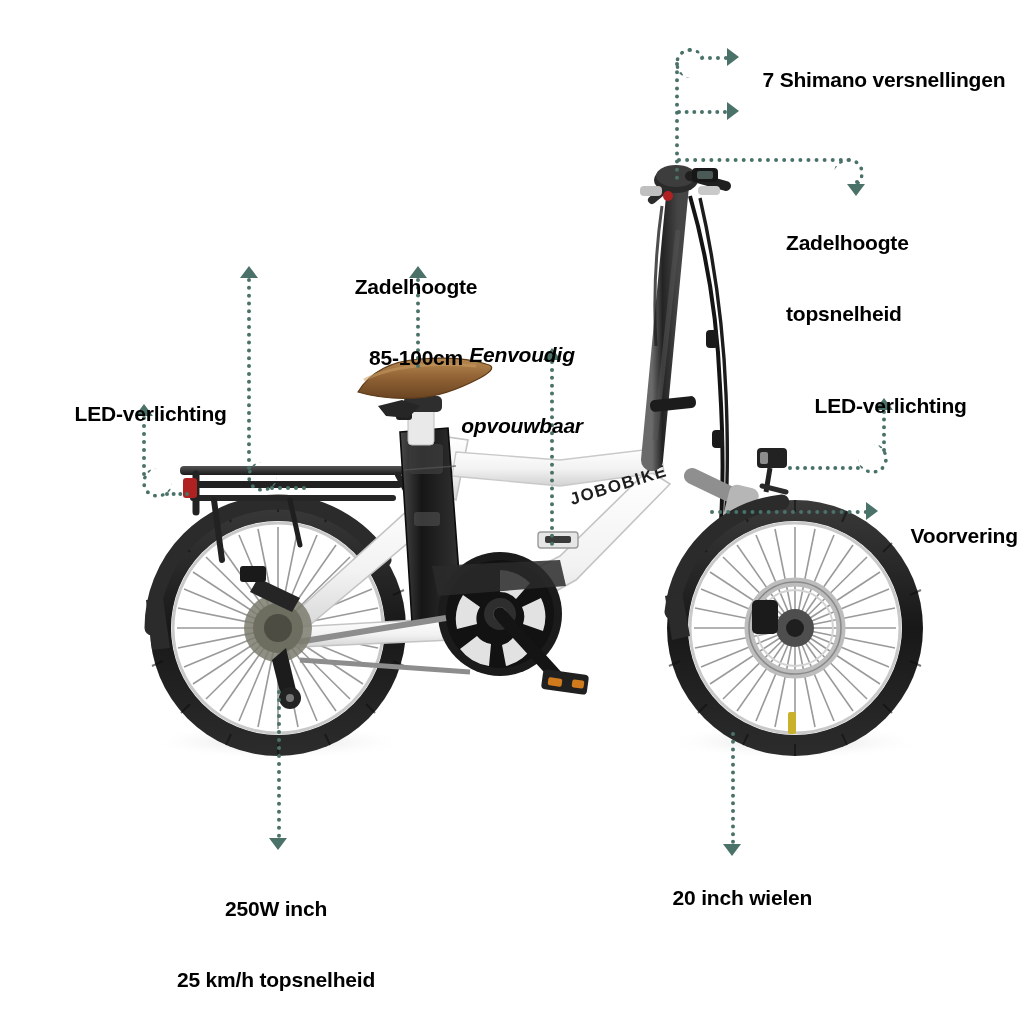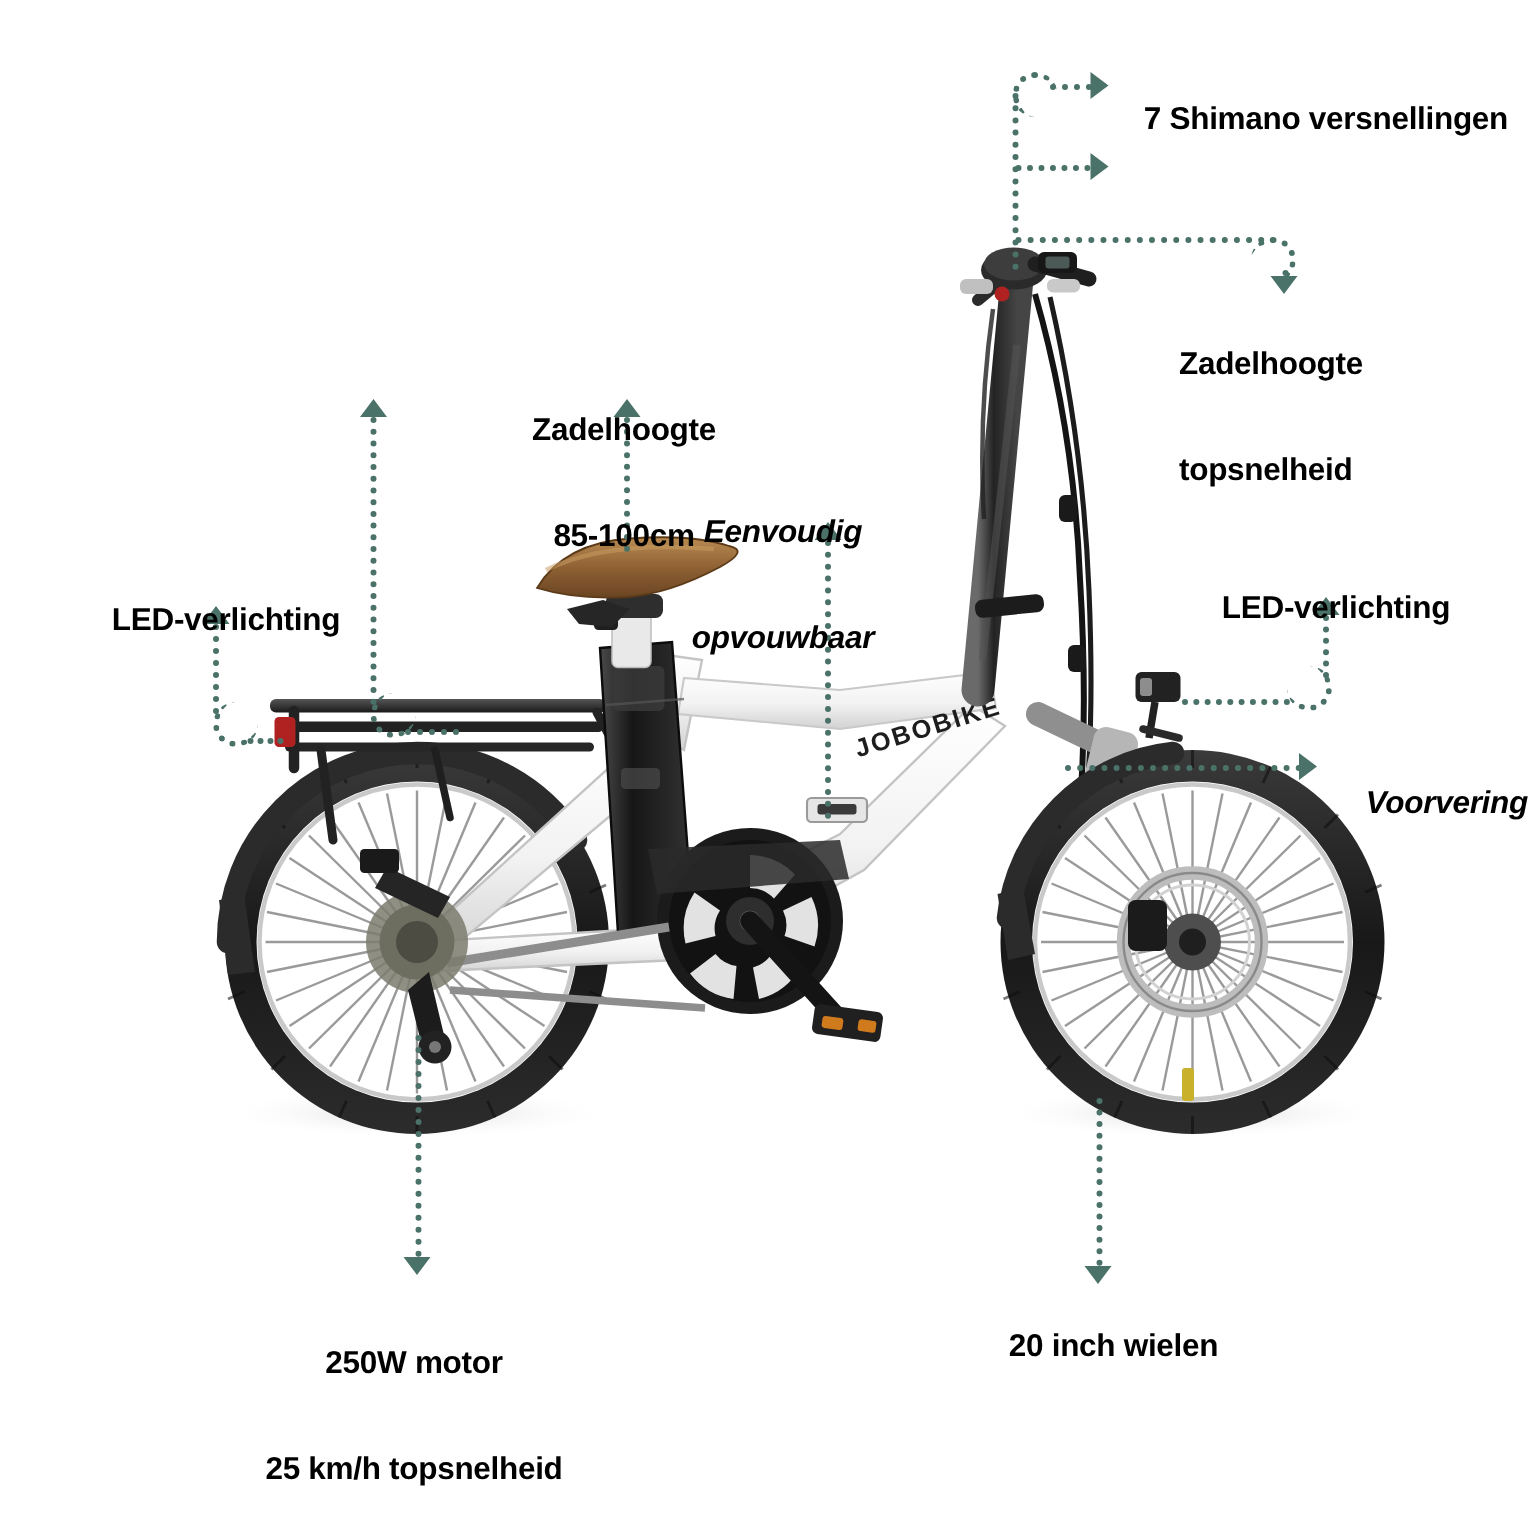--- a/index.html
+++ b/index.html
@@ -405,26 +405,26 @@
   </div>
 
   <div class="label left" style="left:52px;top:378px;">
     <span>LED-verlichting</span>
   </div>
 
   <div class="label left" style="left:792px;top:370px;">
     <span>LED-verlichting</span>
   </div>
 
-  <div class="label left" style="left:888px;top:500px;font-style:italic;">
+  <div class="label left" style="left:888px;top:500px;">
     <span>Voorvering</span>
   </div>
 
   <div class="label center" style="left:126px;top:850px;width:300px;">
-    <div>250W motor</div>
+    <div>250W inch</div>
     <div>25 km/h topsnelheid</div>
   </div>
 
   <div class="label left" style="left:650px;top:862px;">
     <span>20 inch wielen</span>
   </div>
 
 </div>
 
 </body></html>

